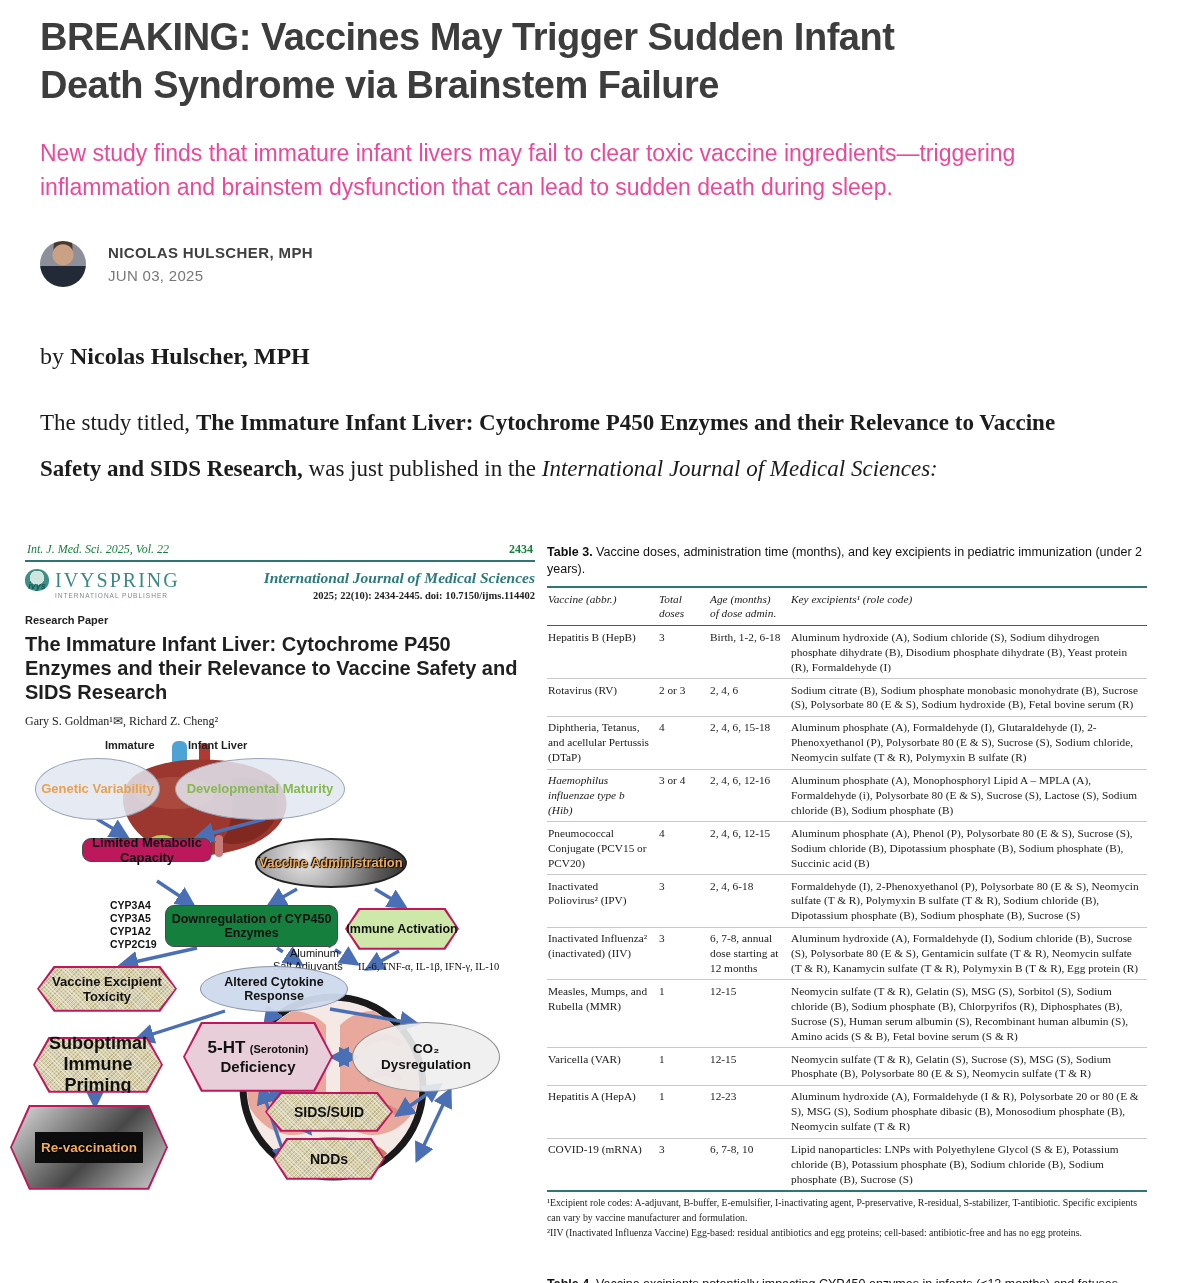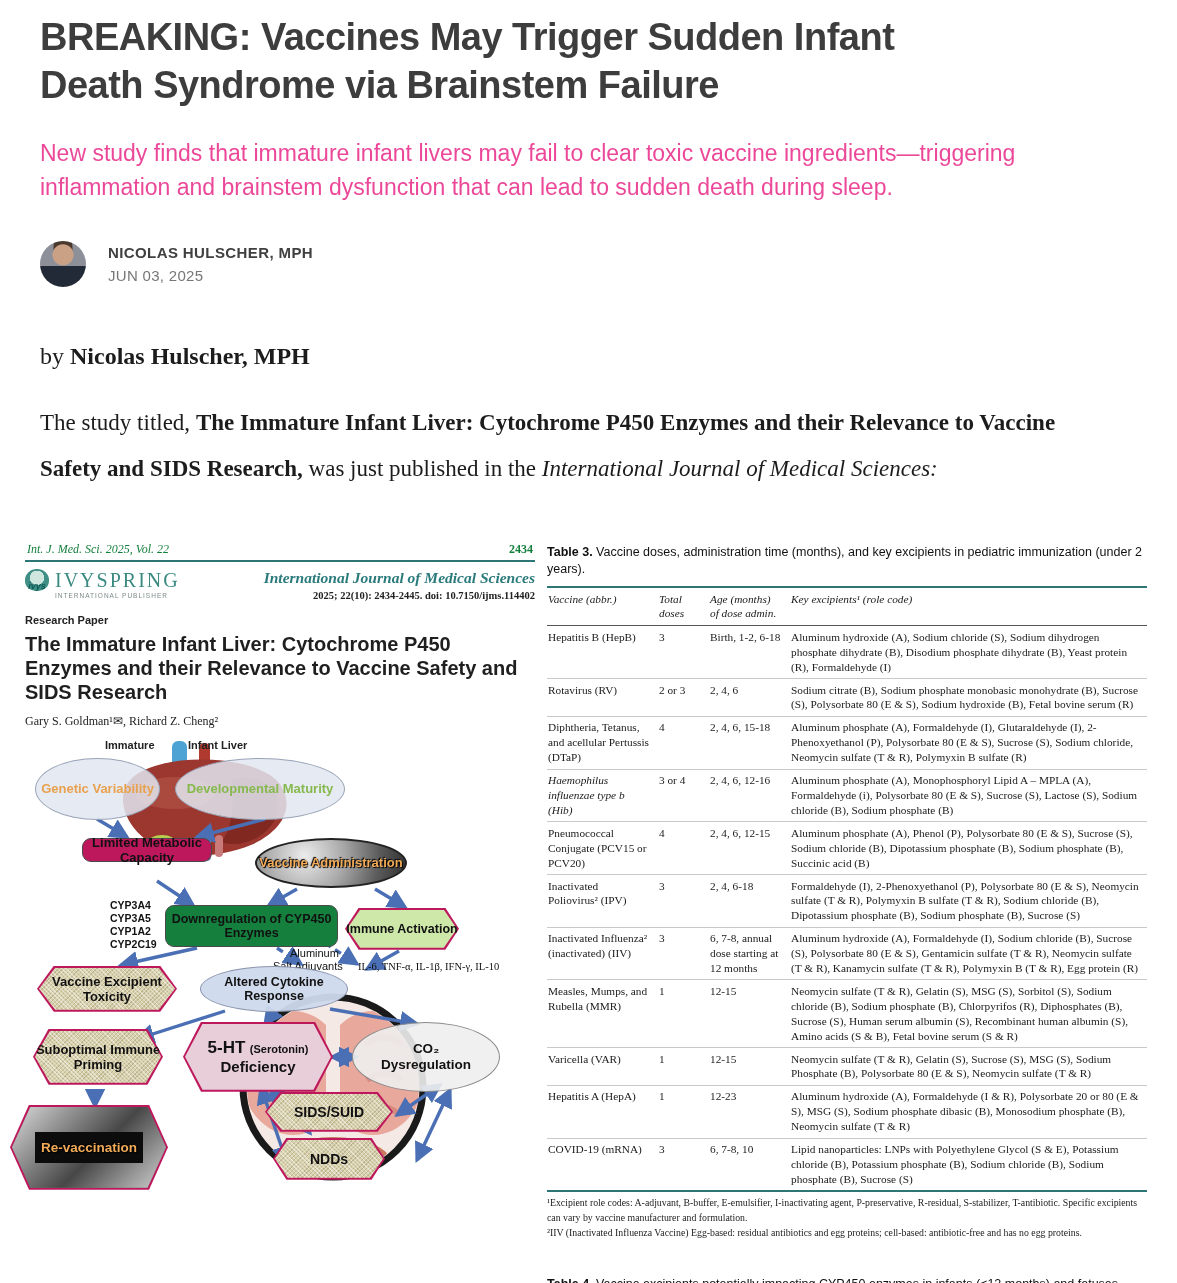--- a/index.html
+++ b/index.html
@@ -221,21 +221,21 @@
 
         <span class="small-note" style="left:228px; top:212px; font-weight:400;margin-left:37px;">Aluminum</span>
         <span class="small-note" style="left:248px; top:225px; font-weight:400;">Salt Adjuvants</span>
         <span class="serif-note" style="left:333px; top:226px;">IL-6, TNF-α, IL-1β, IFN-γ, IL-10</span>
 
         <div class="dnode hex tan" style="left:12px; top:231px; width:140px; height:46px; font-size:13px;">
             <span>Vaccine Excipient Toxicity</span>
           </div>
         <div class="dnode ell" style="left:175px; top:231px; width:148px; height:46px; font-size:12.5px; background:rgba(205,217,236,0.95); border-color:#8a94ad;">Altered Cytokine Response</div>
 
-        <div class="dnode hex tan" style="left:8px; top:294px; width:130px; height:56px; font-size:13px;">
+        <div class="dnode hex tan" style="left:8px; top:302px; width:130px; height:56px; font-size:18px;">
             <span>Suboptimal Immune Priming</span>
           </div>
 
         <div class="dnode hex" style="left:158px; top:287px; width:150px; height:70px; --fill:rgba(238,238,238,0.85); flex-direction:column; line-height:1.15;">
           <span><span style="font-size:17px;">5-HT</span> <span style="font-size:11px;">(Serotonin)</span></span>
           <span style="font-size:15px;">Deficiency</span>
         </div>
         <div class="dnode ell" style="left:327px; top:287px; width:148px; height:70px; font-size:13.5px; background:rgba(238,238,238,0.9); border-color:#8a8a8a; flex-direction:column; line-height:1.2;">
           <span>CO₂</span>
             <span>Dysregulation</span>

